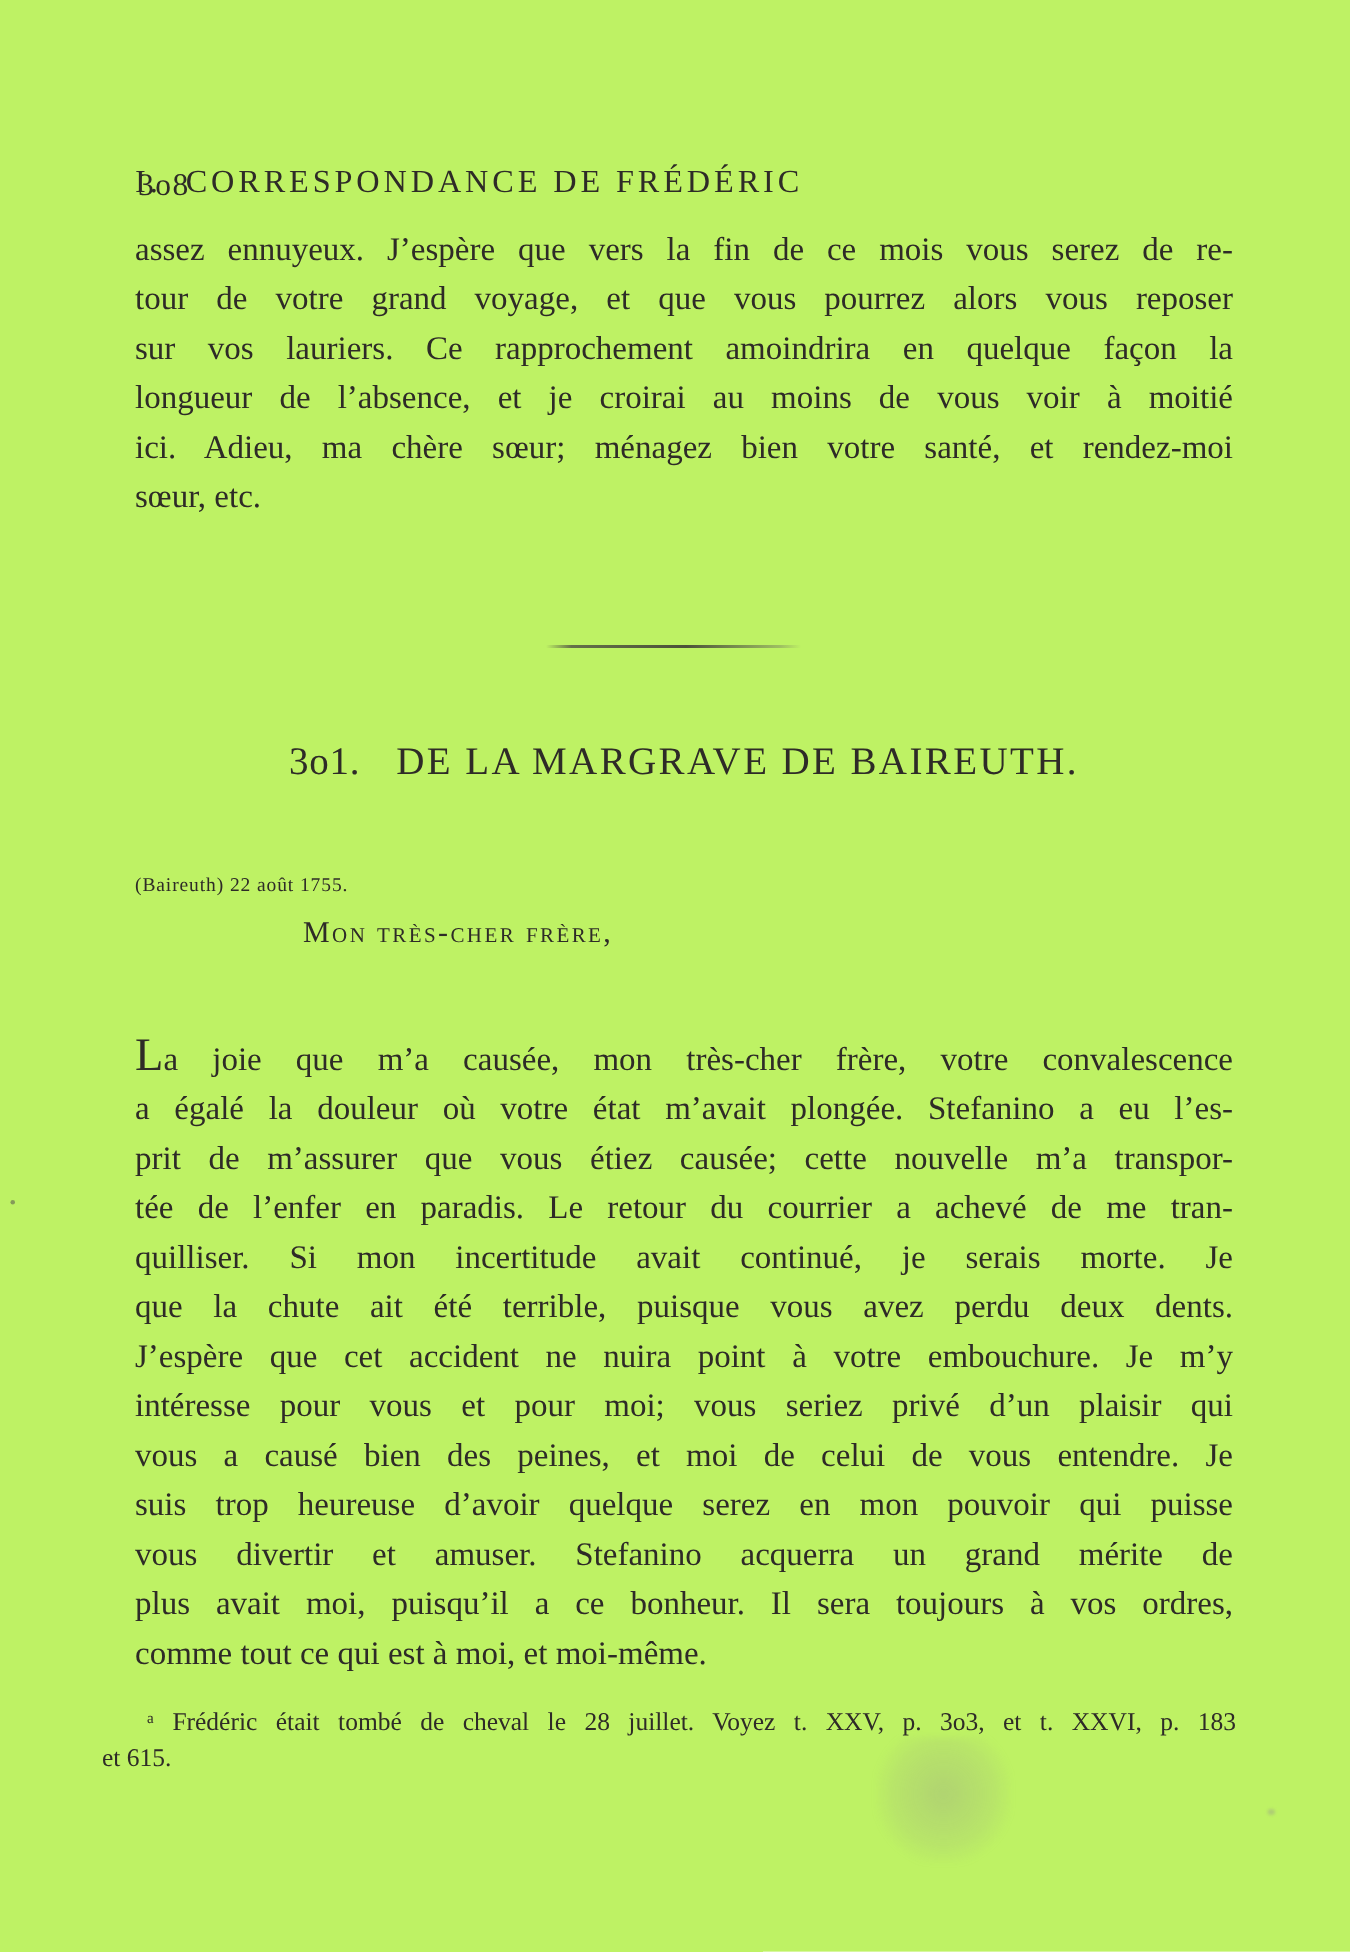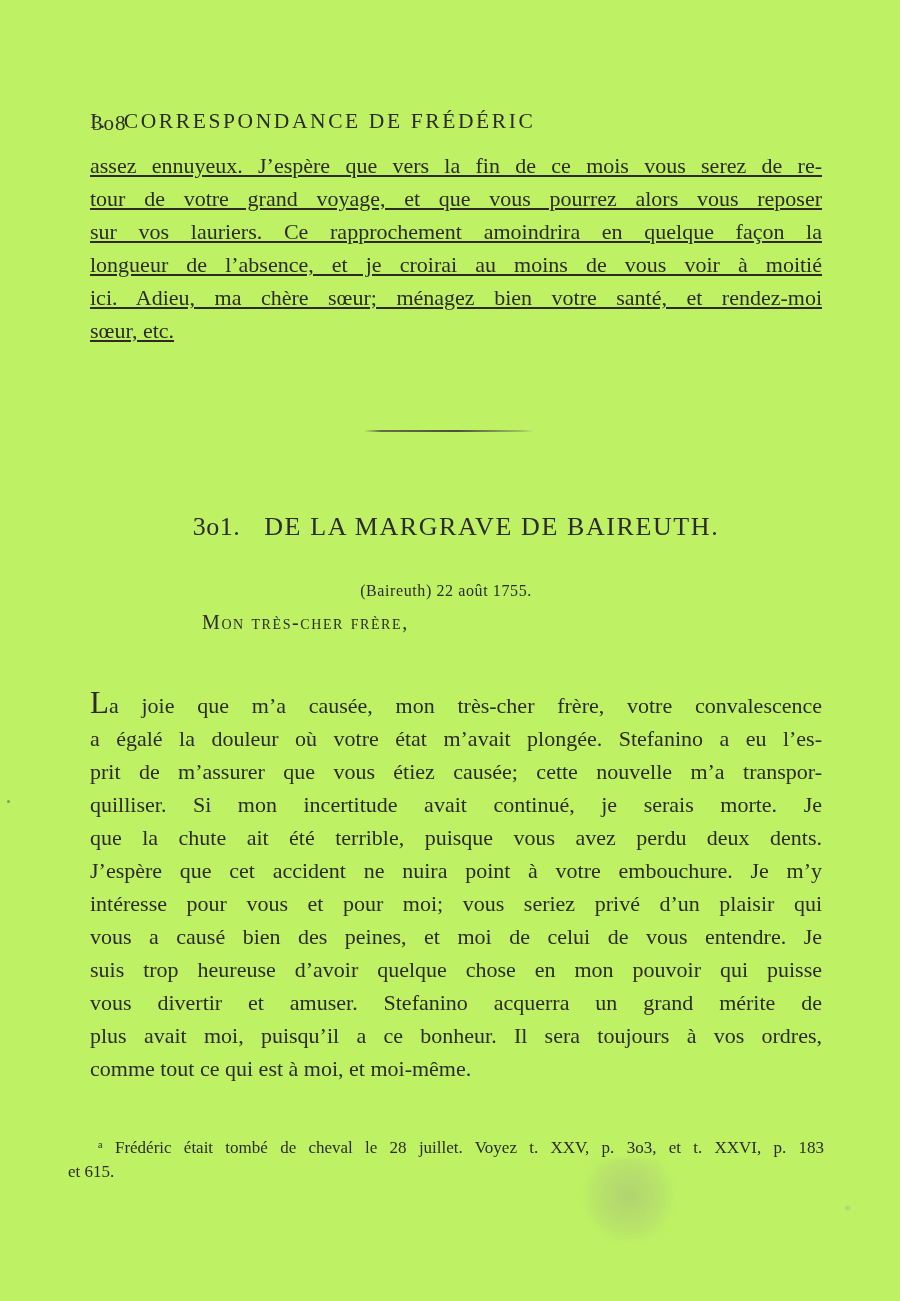--- a/index.html
+++ b/index.html
@@ -18,35 +18,35 @@
   .header { position: absolute; top: 109px; left: 90px; width: 732px; height: 30px; }
   .page-num { position: absolute; left: 2px; top: 2px; font-size: 21px; letter-spacing: 1px; }
   .running-title { text-align: left; font-size: 21.5px; letter-spacing: 2.6px; white-space: nowrap; }
   .running-title .numeral { margin-right: 16px; }
 
   
   .para { font-size: 22px; line-height: 33px; }
   .para .line { text-align: justify; text-align-last: justify; text-justify: inter-word; white-space: nowrap0; }
   .para .line:last-child { text-align-last: left; }
 
-  .para1 { position: absolute; top: 149px; left: 90px; width: 732px; text-decoration: underline; }
+  .para1 { position: absolute; top: 149px; left: 90px; width: 732px; }
 
   .divider {
     position: absolute; top: 430px; left: 364px; width: 170px; height: 2px;
     background: linear-gradient(90deg, rgba(100,98,94,0) 0%, rgba(70,68,64,.75) 10%,
                 rgba(55,53,50,.85) 55%, rgba(100,98,94,.35) 92%, rgba(100,98,94,0) 100%);
   }
 
   .letter-heading {
-    position: absolute; top: 512px; left: 90px; width: 732px;
+    position: absolute; top: 493px; left: 90px; width: 732px;
     text-align: center; font-size: 26px; letter-spacing: 1.6px; white-space: nowrap;
   }
   .letter-heading .letter-number { margin-right: 24px; letter-spacing: 0.5px; }
 
-  .dateline { position: absolute; top: 582px; left: 90px; width: 712px; text-align: center; font-size: 16px; letter-spacing: 0.6px; }
+  .dateline { position: absolute; top: 582px; left: 90px; width: 712px; text-align: left; font-size: 13px; letter-spacing: 0.6px; }
 
   .salutation {
     position: absolute; top: 611px; left: 202px;
     font-size: 20px; font-variant: small-caps; letter-spacing: 1.6px;
   }
 
   .letter-body { position: absolute; top: 645px; left: 90px; width: 732px; margin-top: 44px; }
   .letter-body .line:first-child::first-letter { font-size: 31px; line-height: 22px; }
 
   .footnote { position: absolute; top: 1116px; left: 68px; width: 756px; font-size: 17px; line-height: 24px; margin-top: 20px; }
@@ -96,26 +96,27 @@
   </div>
 
   <div class="dateline">(Baireuth) 22 août 1755.</div>
 
   <div class="salutation">Mon très-cher frère,</div>
 
   <div class="para letter-body">
       <div class="line">La joie que m’a causée, mon très-cher frère, votre convalescence</div>
       <div class="line">a égalé la douleur où votre état m’avait plongée.  Stefanino a eu l’es-</div>
       <div class="line">prit de m’assurer que vous étiez causée; cette nouvelle m’a transpor-</div>
+      <div class="line">tée de l’enfer en paradis.  Le retour du courrier a achevé de me tran-</div>
       <div class="line">quilliser.  Si mon incertitude avait continué, je serais morte.  Je</div>
       <div class="line">que la chute ait été terrible, puisque vous avez perdu deux dents.</div>
       <div class="line">J’espère que cet accident ne nuira point à votre embouchure.  Je m’y</div>
       <div class="line">intéresse pour vous et pour moi; vous seriez privé d’un plaisir qui</div>
       <div class="line">vous a causé bien des peines, et moi de celui de vous entendre.  Je</div>
-      <div class="line">suis trop heureuse d’avoir quelque chose en mon pouvoir qui puisse</div>
+      <div class="line">suis trop heureuse d’avoir quelque serez en mon pouvoir qui puisse</div>
       <div class="line">vous divertir et amuser.  Stefanino acquerra un grand mérite de</div>
       <div class="line">plus avait moi, puisqu’il a ce bonheur.  Il sera toujours à vos ordres,</div>
       <div class="line">comme tout ce qui est à moi, et moi-même.</div>
     </div>
 
   <div class="para footnote">
       <div class="line">ᵃ  Frédéric était tombé de cheval le 28 juillet.  Voyez t. XXV, p. 3o3, et t. XXVI, p. 183</div>
       <div class="line">et 615.</div>
     </div>
 

